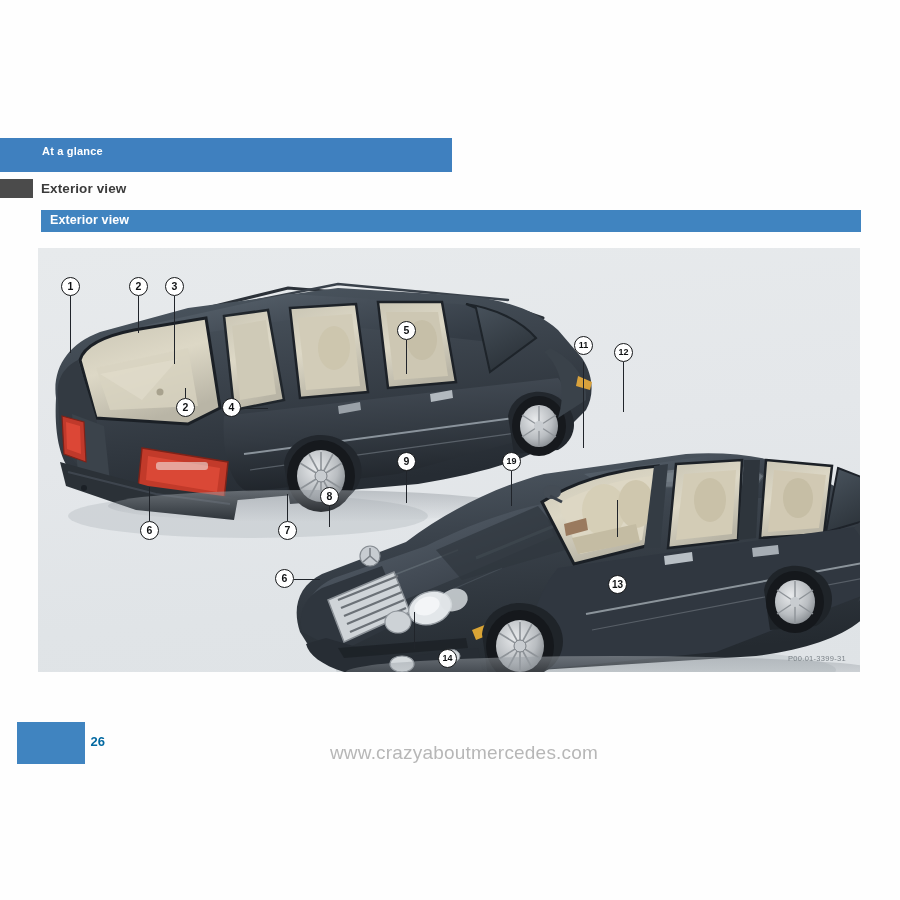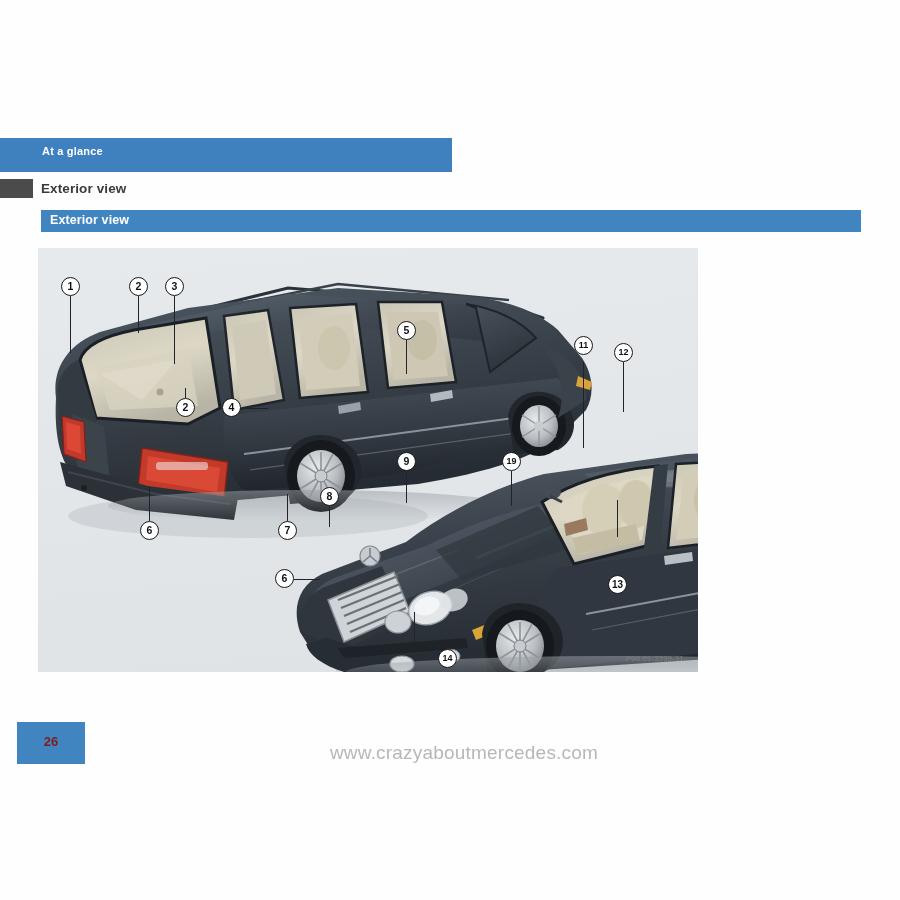--- a/index.html
+++ b/index.html
@@ -33,21 +33,21 @@
     position:absolute;left:41px;top:210px;width:820px;height:22px;
     background:#4084c0;
   }
   .topic-title{
     position:absolute;left:50px;top:213px;
     font-size:12.5px;font-weight:bold;color:#ffffff;letter-spacing:.1px;
   }
 
   
   .figure{
-    position:absolute;left:38px;top:248px;width:660px;height:424px;
+    position:absolute;left:38px;top:248px;width:822px;height:424px;
     background:linear-gradient(175deg,#e7eaec 0%,#e4e7ea 45%,#e0e4e7 78%,#dfe3e6 100%);
     overflow:hidden;
   }
   .fig-code{
     position:absolute;right:14px;bottom:9px;
     font-size:7.5px;color:#7b8288;letter-spacing:.3px;
     font-family:"Liberation Sans", sans-serif;
   }
   .fig-svg{position:absolute;left:0;top:0;width:822px;height:424px;}
 
@@ -64,21 +64,21 @@
   .leader.v{width:1.4px;}
   .leader.h{height:1.4px;}
 
   
   .page-num-box{
     position:absolute;left:17px;top:722px;width:68px;height:42px;
     background:#4084c0;
   }
   .page-num{
     position:absolute;left:17px;top:734px;width:68px;
-    text-align:center;font-size:13px;font-weight:bold;color:#7f1d1d;
+    text-align:right;font-size:13px;font-weight:bold;color:#0369a1;padding-left:20px;
   }
   .watermark{
     position:absolute;left:0;top:742px;width:900px;
     text-align:center;font-size:19px;color:#b7b7b7;letter-spacing:.2px;
     font-family:"Liberation Sans", sans-serif;
     margin-left:14px;
   }
 </style>
 </head>
 <body>

